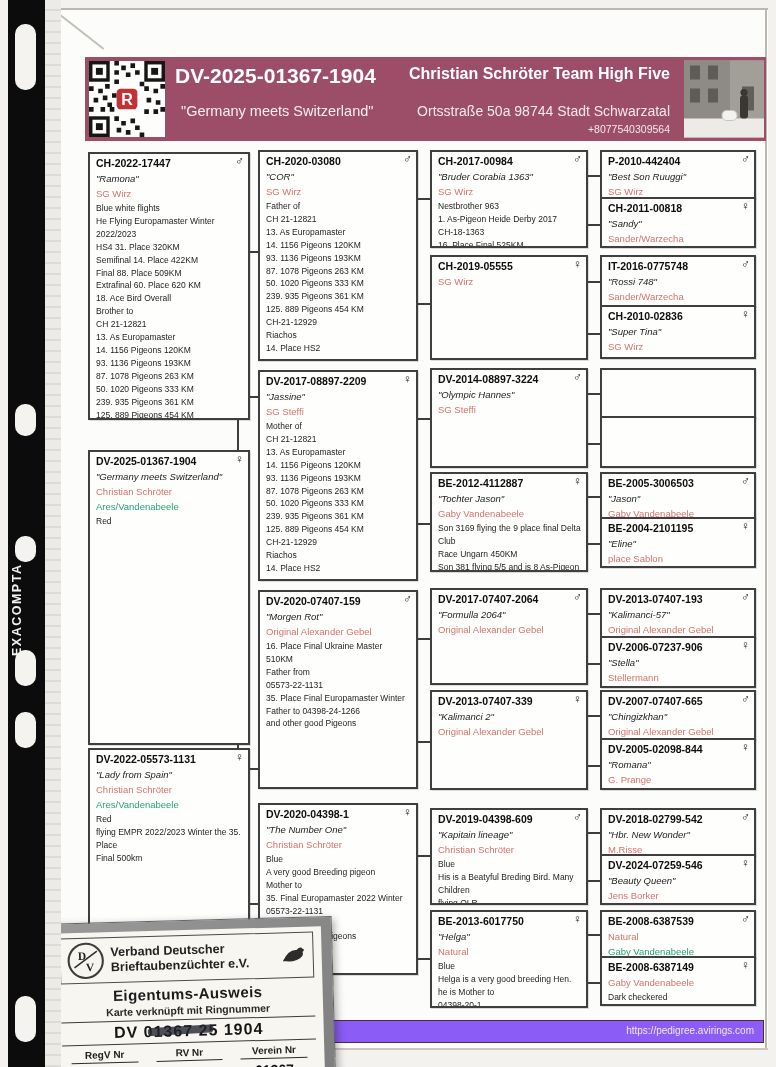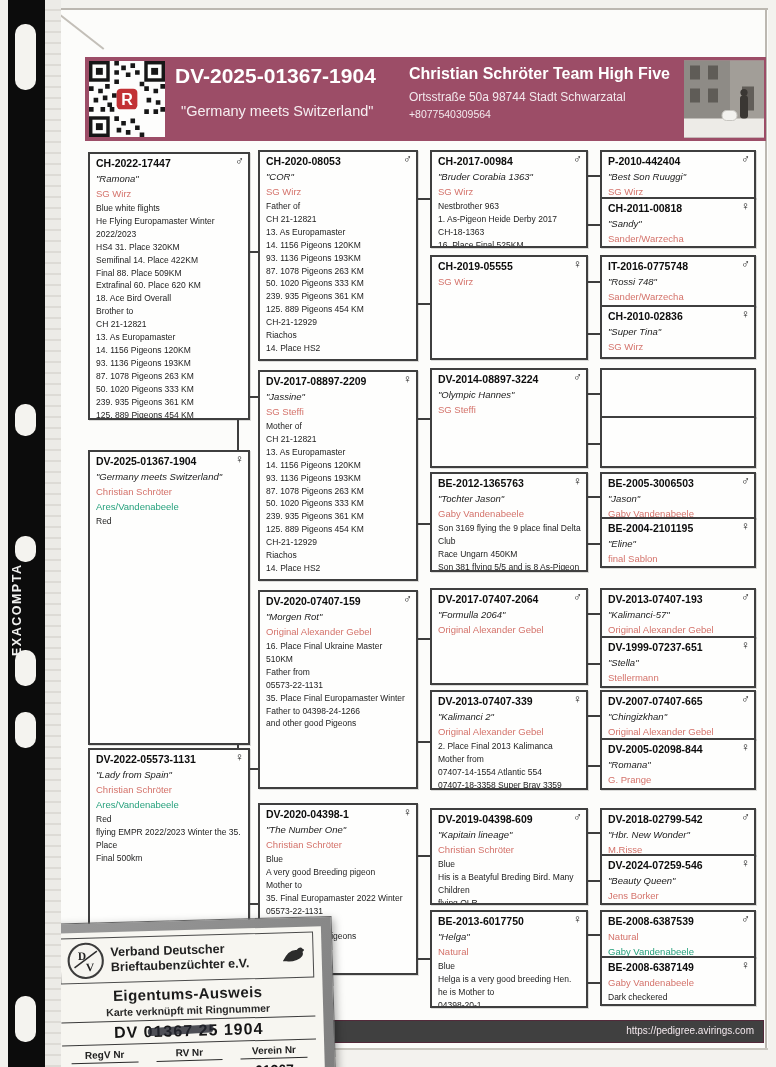--- a/index.html
+++ b/index.html
@@ -23,39 +23,39 @@
     color:#f2f2f0;font-weight:bold;font-size:12.5px;letter-spacing:1.5px;
     writing-mode:vertical-rl;transform:rotate(180deg);text-align:center;
   }
   .sleeve-edge{position:absolute;left:45px;top:0;width:16px;height:1067px;z-index:7;
     background:repeating-linear-gradient(180deg,#ecebe7 0 9px,#dddbd6 9px 11px);}
   
   .header-bar{position:absolute;left:85px;top:57px;width:681px;height:84px;background:#9c4d67;z-index:3;}
   .qr{position:absolute;left:4px;top:4px;width:76px;height:76px;}
   .hdr-ring{position:absolute;left:90px;top:7px;font-size:21px;font-weight:bold;color:#fff;}
   .hdr-name{position:absolute;left:96px;top:46px;font-size:14.5px;color:#f6eef1;}
-  .hdr-right{position:absolute;right:96px;top:8px;text-align:left;color:#fff;}
+  .hdr-right{position:absolute;right:96px;top:8px;text-align:right;color:#fff;}
   .team{font-size:16px;font-weight:bold;}
-  .addr{font-size:12px;color:#f3e9ed;margin-top:7px;}
+  .addr{font-size:14px;color:#f3e9ed;margin-top:20px;}
   .phone{font-size:10.5px;color:#f3e9ed;margin-top:4px;}
   .photo{position:absolute;right:2px;top:3px;width:80px;height:78px;}
   
   .grid{position:absolute;left:0;top:0;width:776px;height:1067px;z-index:3;}
   .pbox{position:absolute;background:#fefefd;border:2px solid #3f3f3f;box-sizing:border-box;
     padding:2px 5px 2px 6px;overflow:hidden;box-shadow:1px 1px 0 rgba(120,120,120,.25);}
   .pbox-ring{font-weight:bold;font-size:10.5px;color:#0d0d0d;line-height:14px;padding-right:12px;white-space:nowrap;}
   .pbox-name{font-style:italic;font-size:9.5px;color:#1a1a1a;line-height:12px;margin-top:3px;}
   .pbox-breeder{font-size:9.5px;color:#d4736b;line-height:12px;margin-top:3px;}
   .pbox-strain{font-size:9.5px;color:#27a17d;line-height:12px;margin-top:3px;}
   .pbox-details{font-size:8.5px;color:#1c1c1c;line-height:12.9px;margin-top:2px;white-space:pre-line;}
   .pbox-sex{position:absolute;top:0px;right:4px;font-size:12px;color:#111;}
   .hline{position:absolute;height:2px;background:#3d3d3d;}
   .vline{position:absolute;width:2px;background:#3d3d3d;}
   
-  .footer-bar{position:absolute;left:88px;top:1020px;width:676px;height:23px;background:#404040;
+  .footer-bar{position:absolute;left:88px;top:1020px;width:676px;height:23px;background:#8b5cf6;
     border:1px solid #53293a;box-sizing:border-box;z-index:3;}
   .footer-url{position:absolute;right:9px;top:4px;font-size:10px;color:#f2e7ec;}
   
   .card{position:absolute;left:42px;top:920px;width:292px;height:170px;z-index:6;
     transform:rotate(-1.6deg);background:linear-gradient(135deg,#9a9a9a,#7e7e7e);
     border:1px solid #646464;padding:9px 10px;box-sizing:border-box;
     box-shadow:2px 3px 8px rgba(0,0,0,.35);}
   .card-inner{background:#f7f6f1;width:100%;height:100%;padding:5px 8px;box-sizing:border-box;}
   .card-org-row{border:1.5px solid #4a4a4a;display:flex;align-items:center;gap:6px;padding:3px 6px;}
   .card-org-text{font-weight:bold;font-size:12.5px;line-height:15px;color:#222;white-space:pre-line;flex:1;}
@@ -175,21 +175,21 @@
       <div class="pbox-ring">DV-2022-05573-1131</div>
       <div class="pbox-name">"Lady from Spain"</div>
       <div class="pbox-breeder">Christian Schröter</div>
       <div class="pbox-strain">Ares/Vandenabeele</div>
       <div class="pbox-details">Red
 flying EMPR 2022/2023 Winter the 35. Place
 Final 500km</div>
     </div>
     <div class="pbox" style="left: 258px; top: 150px; width: 160px; height: 211px;">
       <div class="pbox-sex">♂</div>
-      <div class="pbox-ring">CH-2020-08053</div>
+      <div class="pbox-ring">CH-2020-03080</div>
       <div class="pbox-name">"COR"</div>
       <div class="pbox-breeder">SG Wirz</div>
       <div class="pbox-details">Father of
 CH 21-12821
 13. As Europamaster
 14. 1156 Pigeons 120KM
 93. 1136 Pigeons 193KM
 87. 1078 Pigeons 263 KM
 50. 1020 Pigeons 333 KM
 239. 935 Pigeons 361 KM
@@ -257,42 +257,38 @@
       <div class="pbox-breeder">SG Wirz</div>
     </div>
     <div class="pbox" style="left: 430px; top: 368px; width: 158px; height: 100px;">
       <div class="pbox-sex">♂</div>
       <div class="pbox-ring">DV-2014-08897-3224</div>
       <div class="pbox-name">"Olympic Hannes"</div>
       <div class="pbox-breeder">SG Steffi</div>
     </div>
     <div class="pbox" style="left: 430px; top: 472px; width: 158px; height: 100px;">
       <div class="pbox-sex">♀</div>
-      <div class="pbox-ring">BE-2012-1365763</div>
+      <div class="pbox-ring">BE-2012-4112887</div>
       <div class="pbox-name">"Tochter Jason"</div>
       <div class="pbox-breeder">Gaby Vandenabeele</div>
       <div class="pbox-details">Son 3169 flying the 9 place final Delta Club
 Race Ungarn 450KM
 Son 381 flying 5/5 and is 8 As-Pigeon RV</div>
     </div>
     <div class="pbox" style="left: 430px; top: 588px; width: 158px; height: 97px;">
       <div class="pbox-sex">♂</div>
       <div class="pbox-ring">DV-2017-07407-2064</div>
       <div class="pbox-name">"Formulla 2064"</div>
       <div class="pbox-breeder">Original Alexander Gebel</div>
     </div>
     <div class="pbox" style="left: 430px; top: 690px; width: 158px; height: 100px;">
       <div class="pbox-sex">♀</div>
       <div class="pbox-ring">DV-2013-07407-339</div>
       <div class="pbox-name">"Kalimanci 2"</div>
       <div class="pbox-breeder">Original Alexander Gebel</div>
-      <div class="pbox-details">2. Place Final 2013 Kalimanca
-Mother from
-07407-14-1554 Atlantic 554
-07407-18-3358 Super Brav 3359</div>
     </div>
     <div class="pbox" style="left: 430px; top: 808px; width: 158px; height: 97px;">
       <div class="pbox-sex">♂</div>
       <div class="pbox-ring">DV-2019-04398-609</div>
       <div class="pbox-name">"Kapitain lineage"</div>
       <div class="pbox-breeder">Christian Schröter</div>
       <div class="pbox-details">Blue
 His is a Beatyful Breding Bird. Many Children
 flying OLR
 He is Father, Grandfather from many Pigeons</div>
@@ -336,31 +332,31 @@
     <div class="pbox" style="left: 600px; top: 472px; width: 156px; height: 47px;">
       <div class="pbox-sex">♂</div>
       <div class="pbox-ring">BE-2005-3006503</div>
       <div class="pbox-name">"Jason"</div>
       <div class="pbox-breeder">Gaby Vandenabeele</div>
     </div>
     <div class="pbox" style="left: 600px; top: 517px; width: 156px; height: 51px;">
       <div class="pbox-sex">♀</div>
       <div class="pbox-ring">BE-2004-2101195</div>
       <div class="pbox-name">"Eline"</div>
-      <div class="pbox-breeder">final Sablon</div>
+      <div class="pbox-breeder">place Sablon</div>
     </div>
     <div class="pbox" style="left: 600px; top: 588px; width: 156px; height: 50px;">
       <div class="pbox-sex">♂</div>
       <div class="pbox-ring">DV-2013-07407-193</div>
       <div class="pbox-name">"Kalimanci-57"</div>
       <div class="pbox-breeder">Original Alexander Gebel</div>
     </div>
     <div class="pbox" style="left: 600px; top: 636px; width: 156px; height: 52px;">
       <div class="pbox-sex">♀</div>
-      <div class="pbox-ring">DV-1999-07237-651</div>
+      <div class="pbox-ring">DV-2006-07237-906</div>
       <div class="pbox-name">"Stella"</div>
       <div class="pbox-breeder">Stellermann</div>
     </div>
     <div class="pbox" style="left: 600px; top: 690px; width: 156px; height: 50px;">
       <div class="pbox-sex">♂</div>
       <div class="pbox-ring">DV-2007-07407-665</div>
       <div class="pbox-name">"Chingizkhan"</div>
       <div class="pbox-breeder">Original Alexander Gebel</div>
     </div>
     <div class="pbox" style="left: 600px; top: 738px; width: 156px; height: 52px;">

